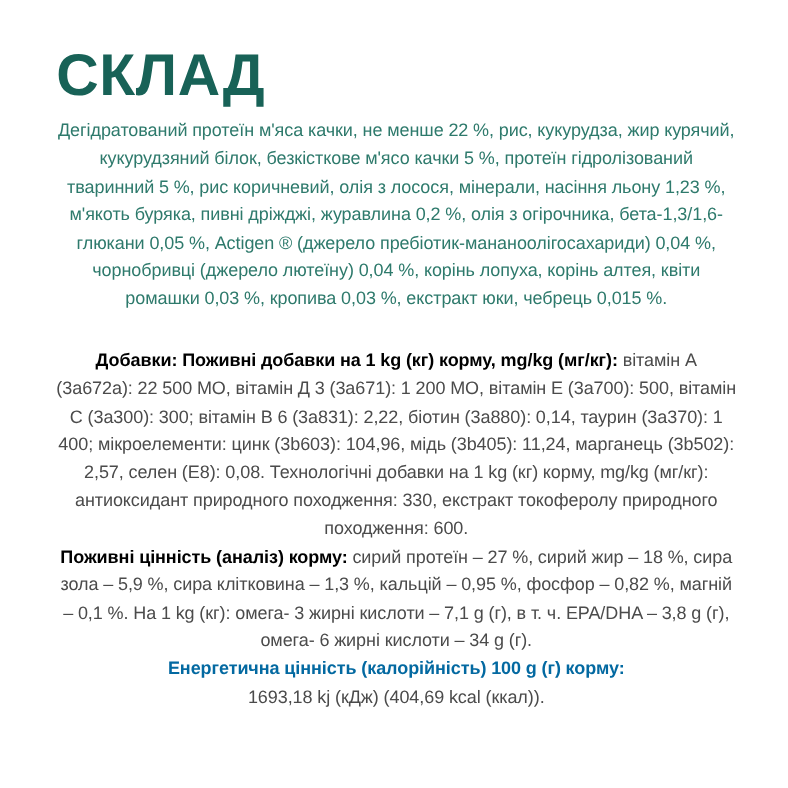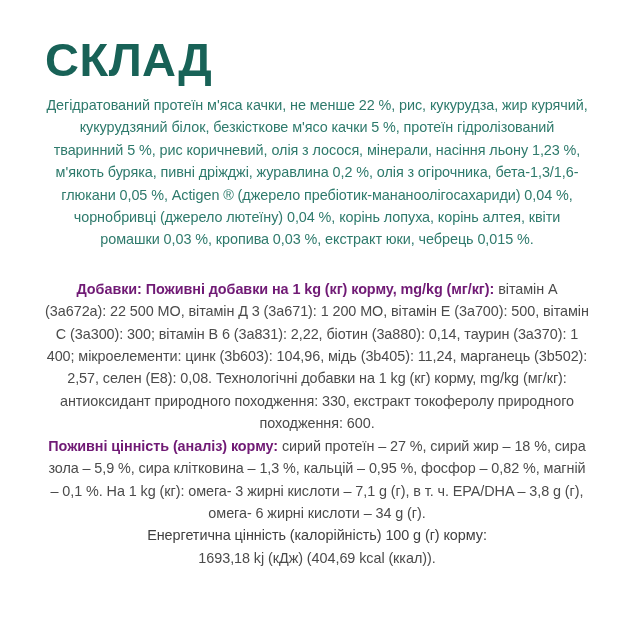--- a/index.html
+++ b/index.html
@@ -59,25 +59,25 @@
   .para-protein-note,
   .para-energy,
   .para-energy-values {
     color: #4b4b4b;
     font-size: 14.4px;
     line-height: 22.4px;
     margin: 0;
   }
   .lead {
     font-weight: bold;
-    color: #701a75;
+    color: #000000;
   }
   .energy-line {
-    font-weight: normal;
-    color: #404040;
+    font-weight: bold;
+    color: #0369a1;
   }
 </style>
 </head>
 <body>
 
 <div class="page">
 
   <h1 class="title">СКЛАД</h1>
 
   <div class="content">

